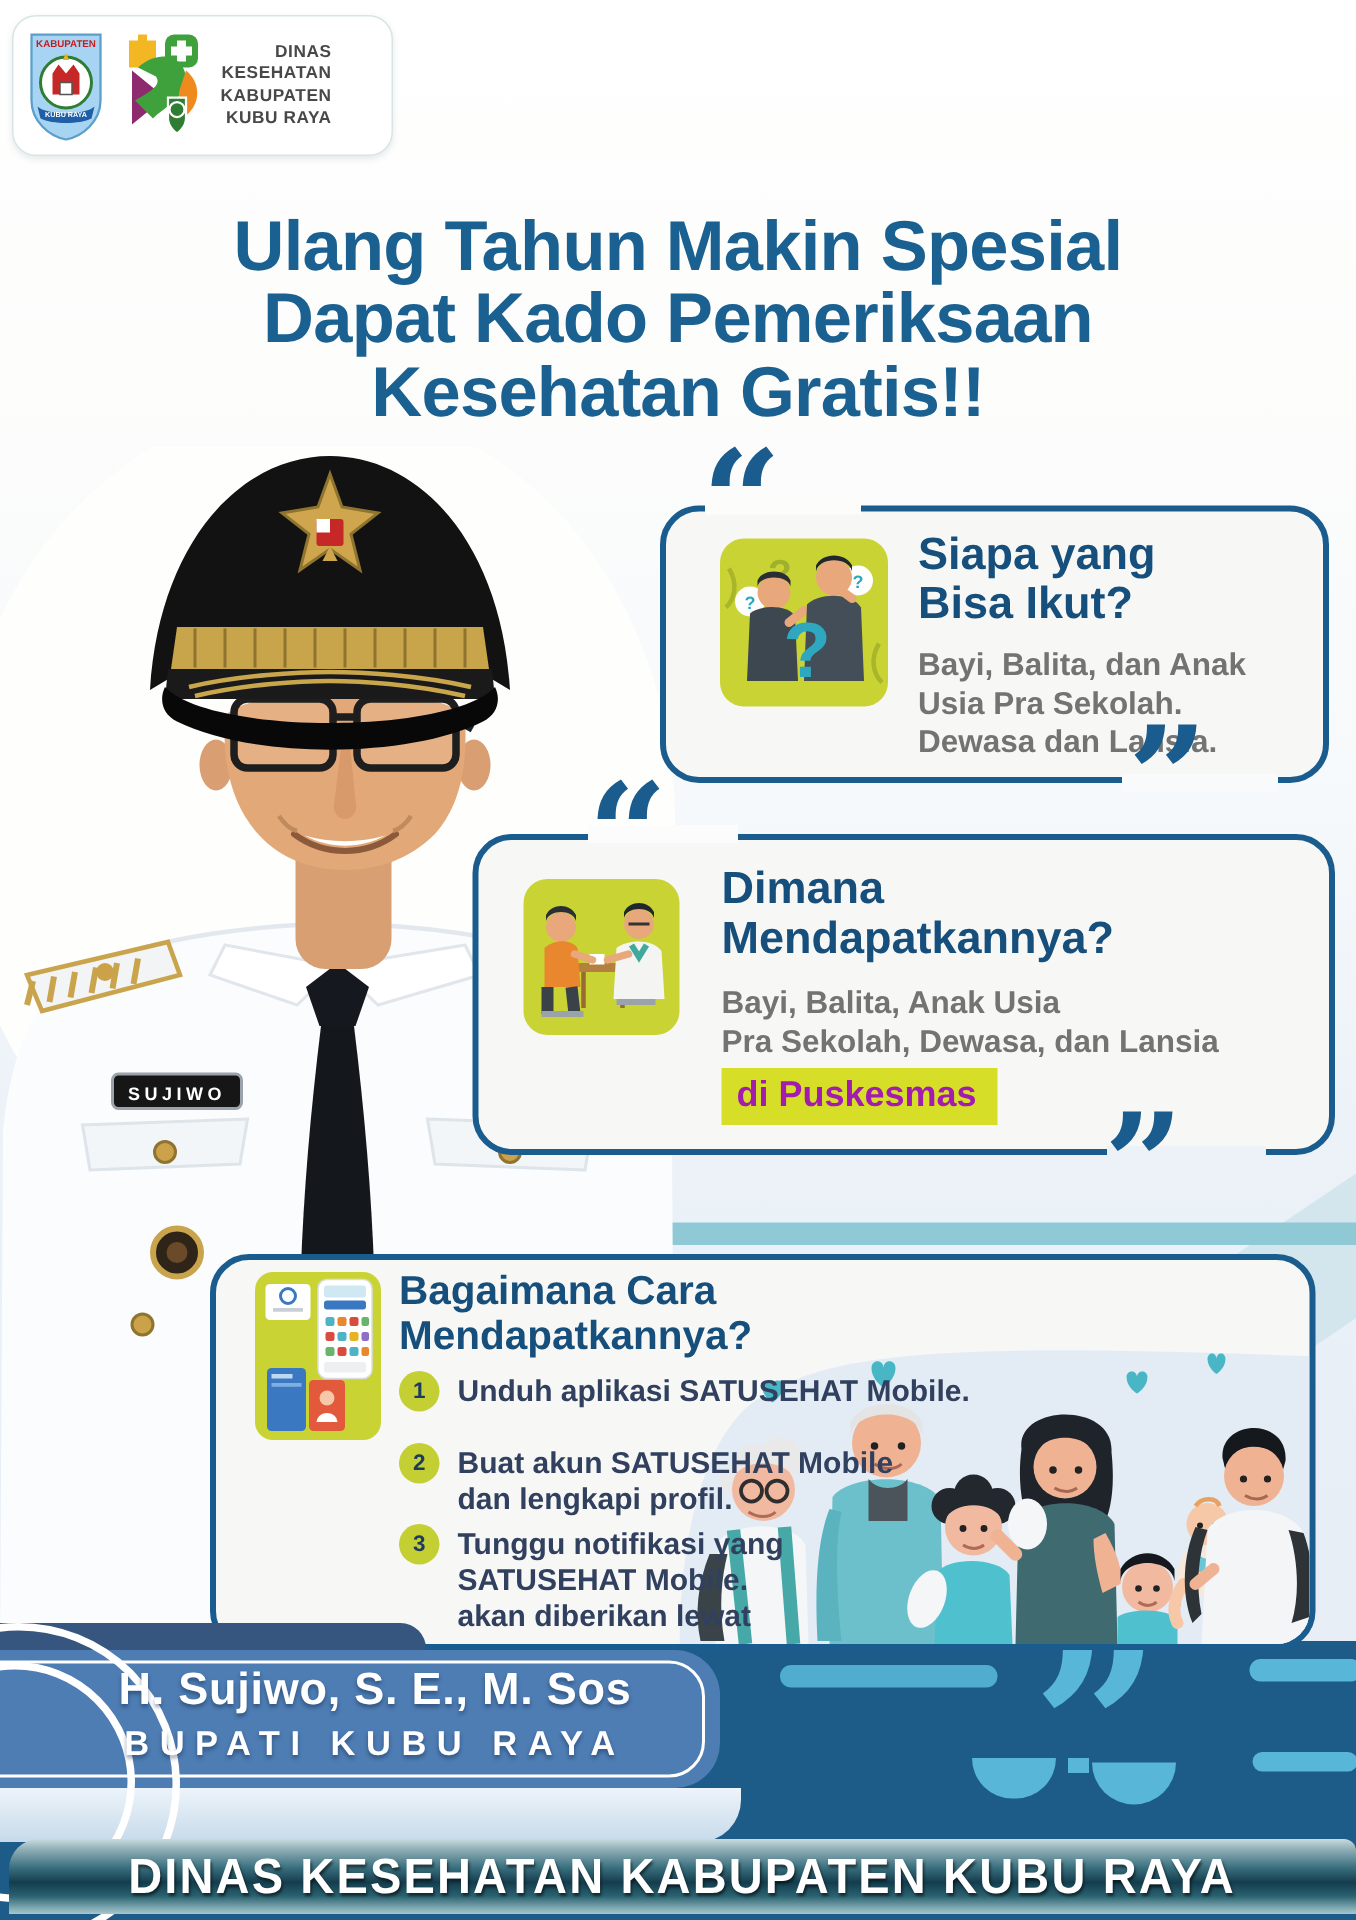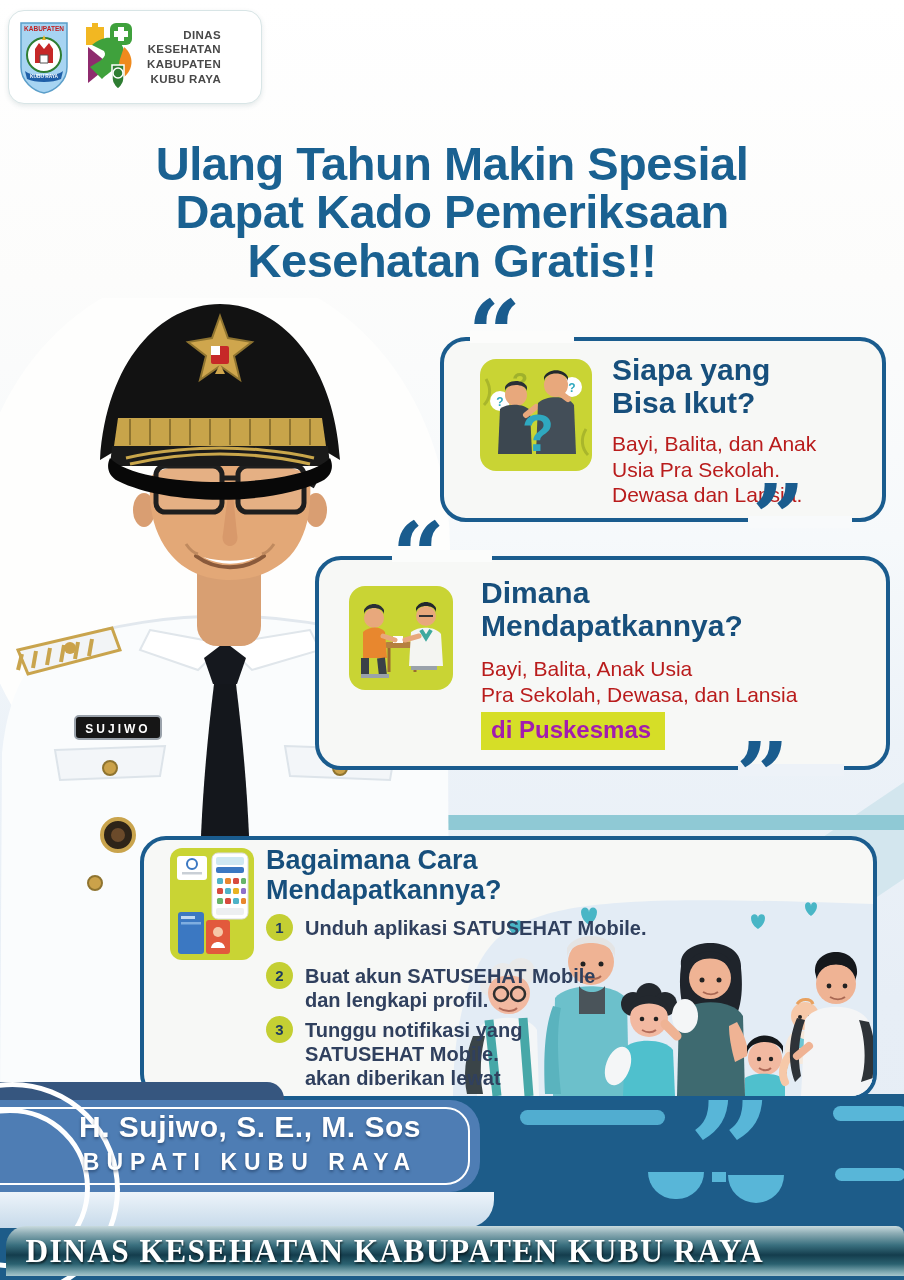--- a/index.html
+++ b/index.html
@@ -26,21 +26,21 @@
   .icon-sq{position:absolute;background:#C9D434;border-radius:16px;overflow:hidden;}
   .c1-icon{left:36px;top:18px;width:112px;height:112px;}
   .c2-icon{left:30px;top:26px;width:104px;height:104px;}
   .c3-icon{left:26px;top:8px;width:84px;height:112px;border-radius:12px;}
 
   .card-head{position:absolute;font-weight:bold;color:#174F7C;line-height:1.1;}
   .c1-head{left:168px;top:12px;font-size:30px;}
   .c2-head{left:162px;top:16px;font-size:30px;}
   .c3-head{left:122px;top:6px;font-size:27px;}
 
-  .card-body{position:absolute;color:#b91c1c;font-weight:400;line-height:1.22;}
+  .card-body{position:absolute;color:#737373;font-weight:700;line-height:1.22;}
   .c1-body{left:168px;top:90px;font-size:21px;}
   .c2-body{left:162px;top:96px;font-size:21px;}
 
   .c2-highlight{position:absolute;left:162px;top:152px;background:#D6DE27;color:#a21caf;
     font-size:24px;font-weight:bold;padding:4px 14px 6px 10px;}
 
   .step{position:absolute;left:122px;display:flex;gap:12px;align-items:flex-start;}
   .step-num{width:27px;height:27px;border-radius:50%;background:#C4CF33;color:#1D3A5F;font-weight:bold;
     font-size:15px;display:flex;align-items:center;justify-content:center;flex:0 0 27px;margin-top:-2px;}
   .step-text{font-size:20px;font-weight:600;color:#30405E;line-height:1.2;}
@@ -80,21 +80,21 @@
   .ring1{left:-70px;top:1108px;width:150px;height:150px;}
   .ring2{left:-95px;top:1082px;width:205px;height:205px;}
   .plate-text{left:55px;top:1110px;width:390px;text-align:center;z-index:5;color:#FFFFFF;
     text-shadow:0 2px 3px rgba(10,30,60,.45);}
   .plate-name{font-size:30px;font-weight:bold;letter-spacing:.5px;}
   .plate-title{font-size:23px;font-weight:bold;letter-spacing:7px;margin-top:5px;}
 
   
   .footer{left:6px;top:1226px;width:898px;height:50px;border-radius:20px 8px 0 0;z-index:5;
     background:linear-gradient(180deg,#C9DBDE 0%,#8FAEB6 14%,#3A707F 38%,#143D4D 58%,#2A6170 76%,#7FA9B2 92%,#A8C6CC 100%);
-    display:flex;align-items:center;font-family:Liberation Serif, serif;}
+    display:flex;align-items:center;justify-content:center;}
   .footer-text{color:#FFFFFF;font-weight:bold;font-size:33px;letter-spacing:1.5px;transform:scaleX(.95);
     text-shadow:1px 2px 2px rgba(0,0,0,.55);}
 
   .photo{left:0;top:298px;width:450px;height:800px;z-index:1;}
   .family{position:absolute;right:0;bottom:0;width:420px;height:200px;}
 </style>
 </head>
 <body>
 
 <div id="canvas">

